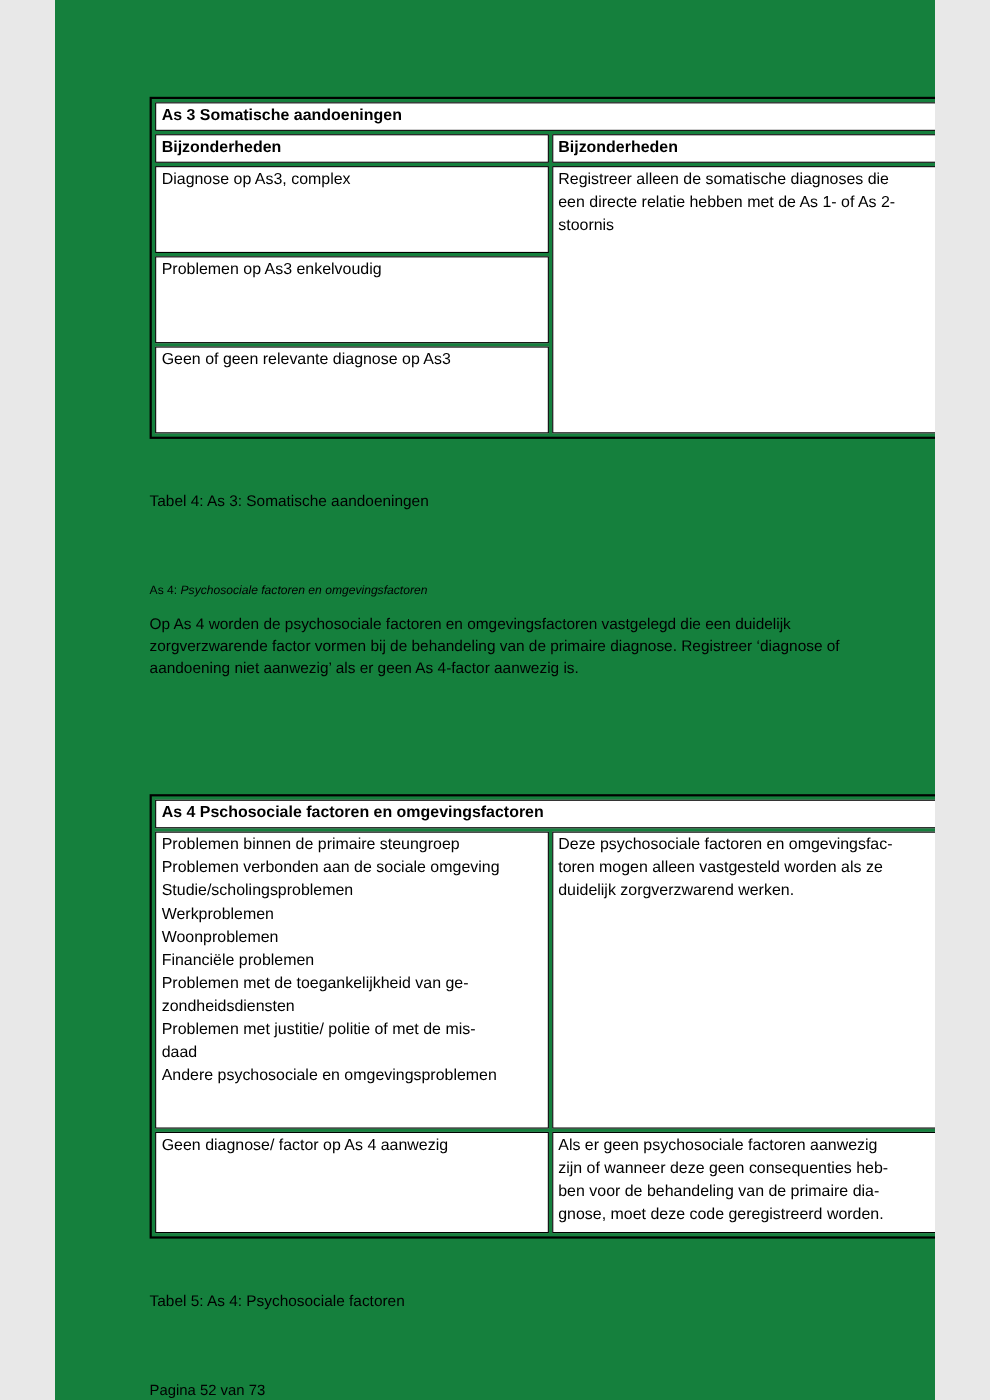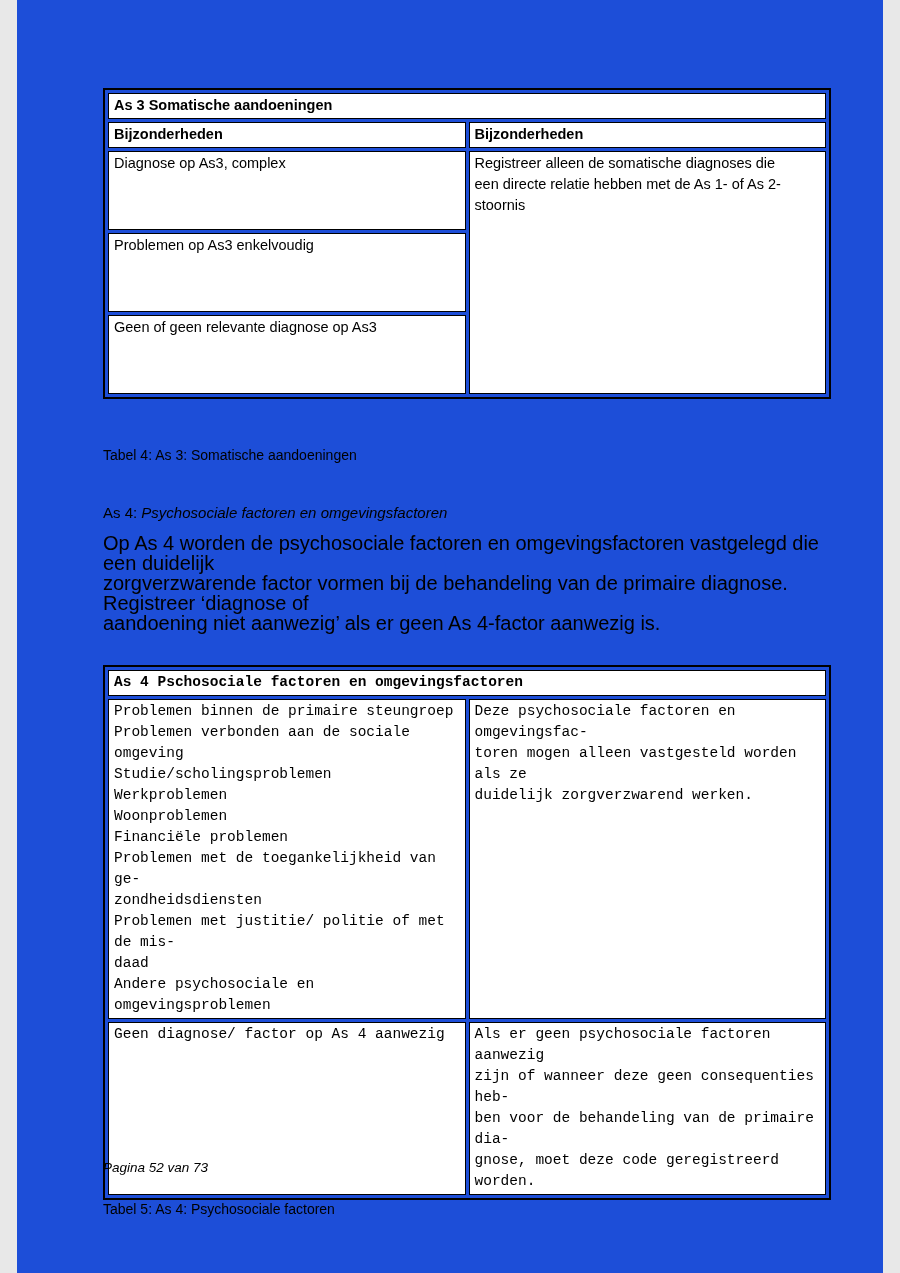--- a/index.html
+++ b/index.html
@@ -1,23 +1,23 @@
 <!DOCTYPE html>
 <html><head>
 <meta charset="utf-8">
 <style>
   * { margin: 0; padding: 0; box-sizing: border-box; }
   html, body { background: #e8e8e8; }
   body { font-family: "Liberation Sans", "DejaVu Sans", sans-serif; color: #000; }
 
   .page {
     position: relative;
-    width: 866px;
+    width: 800px;
     height: 1273px;
-    background: #1d4ed8;
+    background: #15803d;
     margin: 0 auto;
     overflow: hidden;
   }
 
   
   table.doc-table {
     border-collapse: separate;
     border-spacing: 3px;
     border: 2px solid #000;
     width: 728px;
@@ -54,52 +54,51 @@
   .t2-row1 td { height: 270px; }
   .t2-row2 td { height: 92px; }
 
   
   .caption {
     margin-left: 86px;
     font-size: 14px;
     line-height: 18px;
   }
   .caption-1 { margin-top: 47px; }
-  .caption-2 { }
+  .caption-2 { margin-top: 47px; }
 
   .section-heading {
     margin-left: 86px;
-    margin-top: 40px;
-    font-size: 15px;
+    margin-top: 64px;
+    font-size: 11px;
     line-height: 18px;
   }
   .section-heading .it { font-style: italic; }
 
   .body-paragraph {
     margin-left: 86px;
     margin-top: 11px;
     width: 730px;
-    font-size: 20px;
+    font-size: 14px;
     line-height: 20px;
   }
 
   .tbl-1 { margin-top: 88px; }
-  .tbl-2 { margin-top: 32px; font-family: Liberation Mono, monospace; }
+  .tbl-2 { margin-top: 105px; }
 
   
   .footer {
     position: absolute;
     left: 86px;
     right: 86px;
-    top: 1159px;
+    top: 1255px;
     display: flex;
     justify-content: space-between;
     font-size: 13.5px;
     line-height: 17px;
-    font-style: italic;
   }
 </style>
 </head>
 <body>
 
 <div class="page">
 
   <table class="doc-table tbl-1">
     <tbody>
         <tr>

